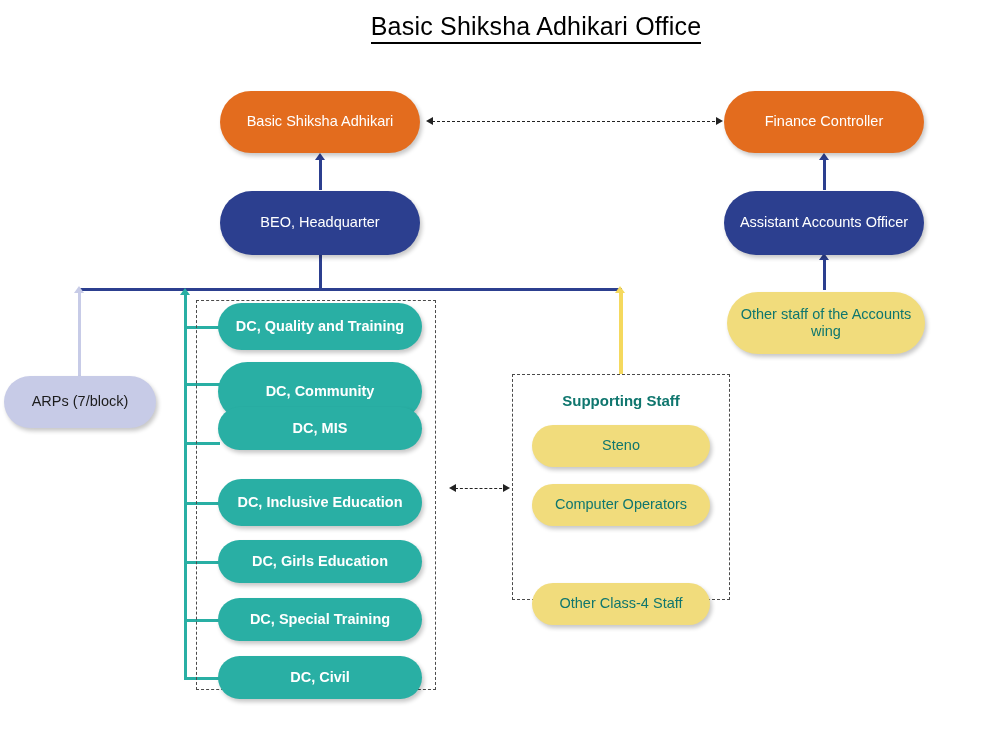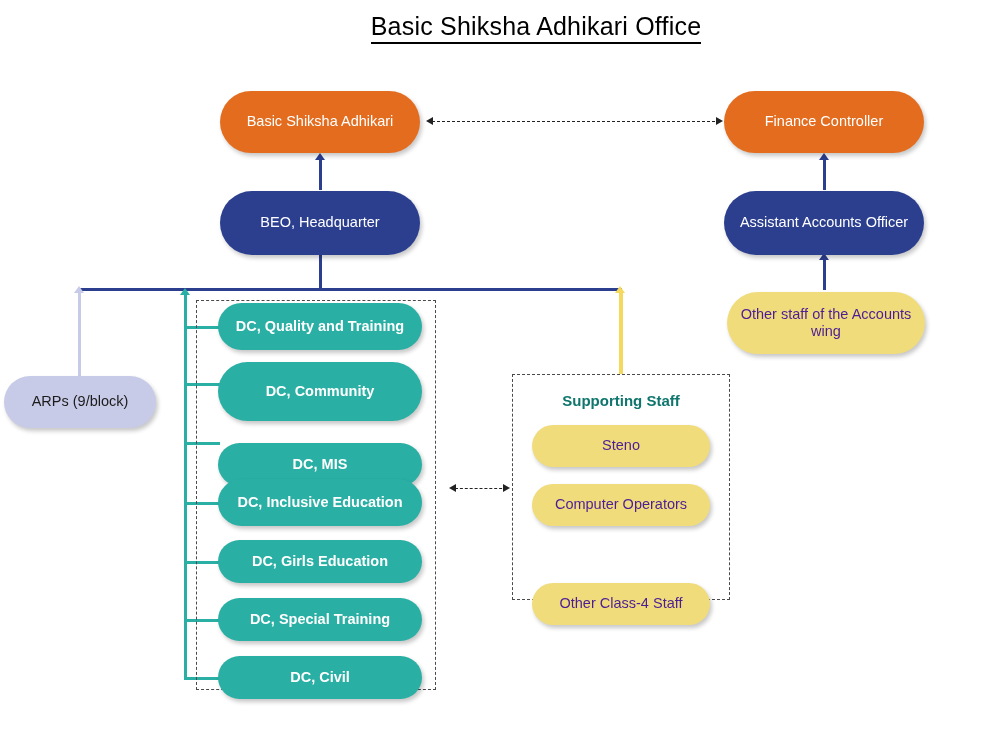--- a/index.html
+++ b/index.html
@@ -64,21 +64,21 @@
     font-weight: 400;
   }
   .node.teal {
     background: #29afa4;
     color: #ffffff;
     font-size: 14.5px;
     font-weight: bold;
   }
   .node.yellow {
     background: #f1dc7c;
-    color: #4c1d95;
+    color: #0f766e;
     font-size: 14.5px;
     font-weight: 400;
   }
   .node.lavender {
     background: #c7cbe7;
     color: #1c1c1c;
     font-size: 14.5px;
     font-weight: 400;
   }
 
@@ -200,30 +200,30 @@
 
   <div class="node blue" style="left:724px; top:191px; width:200px; height:64px;">
     <span>Assistant Accounts Officer</span>
   </div>
 
   <div class="node yellow" style="left:727px; top:292px; width:198px; height:62px;">
     <span>Other staff of the Accounts wing</span>
   </div>
 
   <div class="node lavender" style="left:4px; top:376px; width:152px; height:52px;">
-    <span>ARPs (9/block)</span>
+    <span>ARPs (7/block)</span>
   </div>
 
   <div class="node teal" style="left:218px; top:303px; width:204px; height:47px;">
     <span>DC, Quality and Training</span>
   </div>
   <div class="node teal" style="left:218px; top:362px; width:204px; height:59px;">
     <span>DC, Community</span>
   </div>
-  <div class="node teal" style="left:218px; top:443px; width:204px; height:43px;">
+  <div class="node teal" style="left:218px; top:407px; width:204px; height:43px;">
     <span>DC, MIS</span>
   </div>
   <div class="node teal" style="left:218px; top:479px; width:204px; height:47px;">
     <span>DC, Inclusive Education</span>
   </div>
   <div class="node teal" style="left:218px; top:540px; width:204px; height:43px;">
     <span>DC, Girls Education</span>
   </div>
   <div class="node teal" style="left:218px; top:598px; width:204px; height:43px;">
     <span>DC, Special Training</span>

